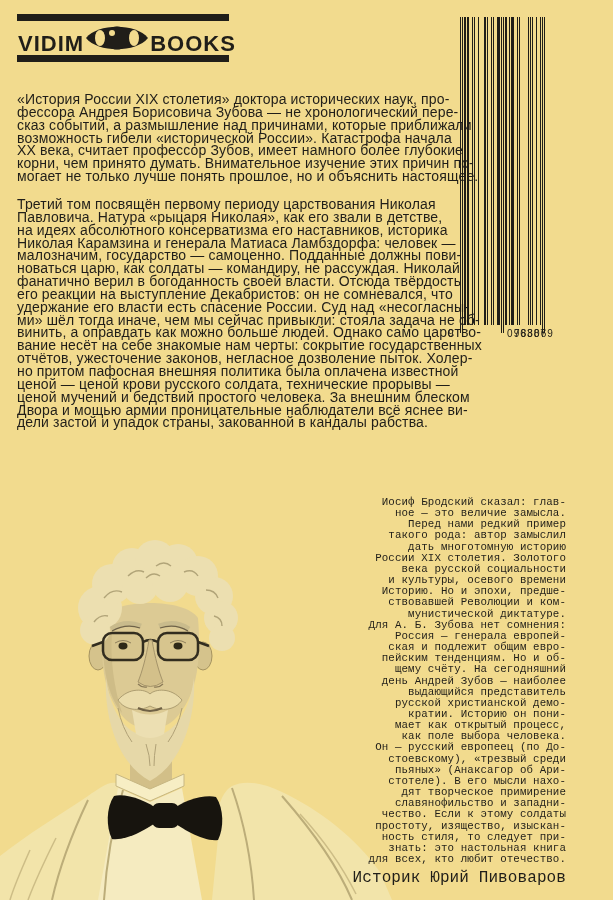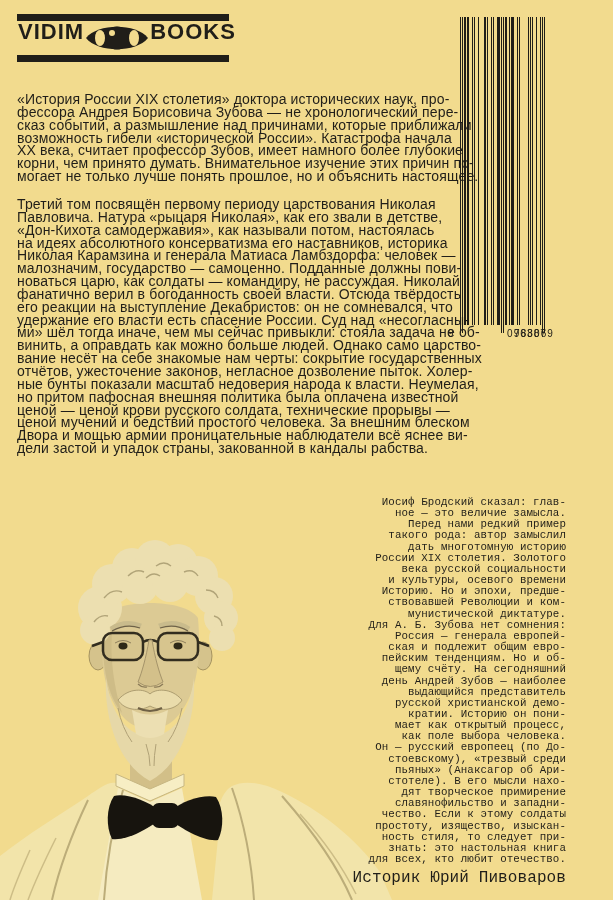--- a/index.html
+++ b/index.html
@@ -5,21 +5,21 @@
   html,body{margin:0;padding:0;}
   body{background:#6b6454;}
   .cover{
     position:relative;width:613px;height:900px;overflow:hidden;
     background:#f2db8e;color:#201e19;
     font-family:"Liberation Sans",sans-serif;
   }
   
   .logo{position:absolute;left:17px;top:14px;width:212px;}
   .logo .bar{height:7px;background:#201e19;}
-  .logo-row{display:flex;align-items:flex-start;justify-content:space-between;height:34px;padding:0 1px;}
+  .logo-row{display:flex;align-items:flex-end;justify-content:space-between;height:34px;padding:0 1px;}
   .logo-row .brand{font-weight:bold;font-size:22px;letter-spacing:1px;line-height:1;}
   .eye{width:66px;height:34px;flex:0 0 auto;}
   
   .barcode{position:absolute;left:460px;top:17px;width:85px;height:324px;}
   #barcode-svg{position:absolute;left:0;top:0;fill:#201e19;shape-rendering:crispEdges;}
   .bc-digits{position:absolute;top:311px;left:0;width:85px;height:13px;font-size:10px;line-height:11px;}
   .bc-digits span{position:absolute;white-space:nowrap;}
   .bc-prefix{left:-12px;}
   .bc-g1{left:18px;letter-spacing:1.1px;margin-left:36px;}
   .bc-g2{left:47px;letter-spacing:1.1px;}
@@ -101,33 +101,31 @@
       <div class="ln">фессора Андрея Борисовича Зубова — не хронологический пере-</div>
       <div class="ln">сказ событий, а размышление над причинами, которые приближали</div>
       <div class="ln">возможность гибели «исторической России». Катастрофа начала</div>
       <div class="ln">XX века, считает профессор Зубов, имеет намного более глубокие</div>
       <div class="ln">корни, чем принято думать. Внимательное изучение этих причин по-</div>
       <div class="ln">могает не только лучше понять прошлое, но и объяснить настоящее.</div>
     </section>
   <section class="para p2">
       <div class="ln">Третий том посвящён первому периоду царствования Николая</div>
       <div class="ln">Павловича. Натура «рыцаря Николая», как его звали в детстве,</div>
-      <div class="ln">«Дон-Кихота самодержавия», как называли потом, настоялась</div>
       <div class="ln">на идеях абсолютного консерватизма его наставников, историка</div>
       <div class="ln">Николая Карамзина и генерала Матиаса Ламбздорфа: человек —</div>
       <div class="ln">малозначим, государство — самоценно. Подданные должны пови-</div>
       <div class="ln">новаться царю, как солдаты — командиру, не рассуждая. Николай</div>
       <div class="ln">фанатично верил в богоданность своей власти. Отсюда твёрдость</div>
       <div class="ln">его реакции на выступление Декабристов: он не сомневался, что</div>
       <div class="ln">удержание его власти есть спасение России. Суд над «несогласны-</div>
       <div class="ln">ми» шёл тогда иначе, чем мы сейчас привыкли: стояла задача не об-</div>
       <div class="ln">винить, а оправдать как можно больше людей. Однако само царство-</div>
       <div class="ln">вание несёт на себе знакомые нам черты: сокрытие государственных</div>
       <div class="ln">отчётов, ужесточение законов, негласное дозволение пыток. Холер-</div>
-      <div class="ln">ные бунты показали масштаб недоверия народа к власти. Неумелая,</div>
       <div class="ln">но притом пафосная внешняя политика была оплачена известной</div>
       <div class="ln">ценой — ценой крови русского солдата, технические прорывы —</div>
       <div class="ln">ценой мучений и бедствий простого человека. За внешним блеском</div>
       <div class="ln">Двора и мощью армии проницательные наблюдатели всё яснее ви-</div>
       <div class="ln">дели застой и упадок страны, закованной в кандалы рабства.</div>
     </section>
 
   <div class="portrait" aria-label="Дуотон-портрет пожилого мужчины с кудрявыми седыми волосами, в очках, с усами и бородкой, в светлом костюме с чёрной бабочкой">
     <svg width="420" height="362" viewBox="0 0 420 362">
 

